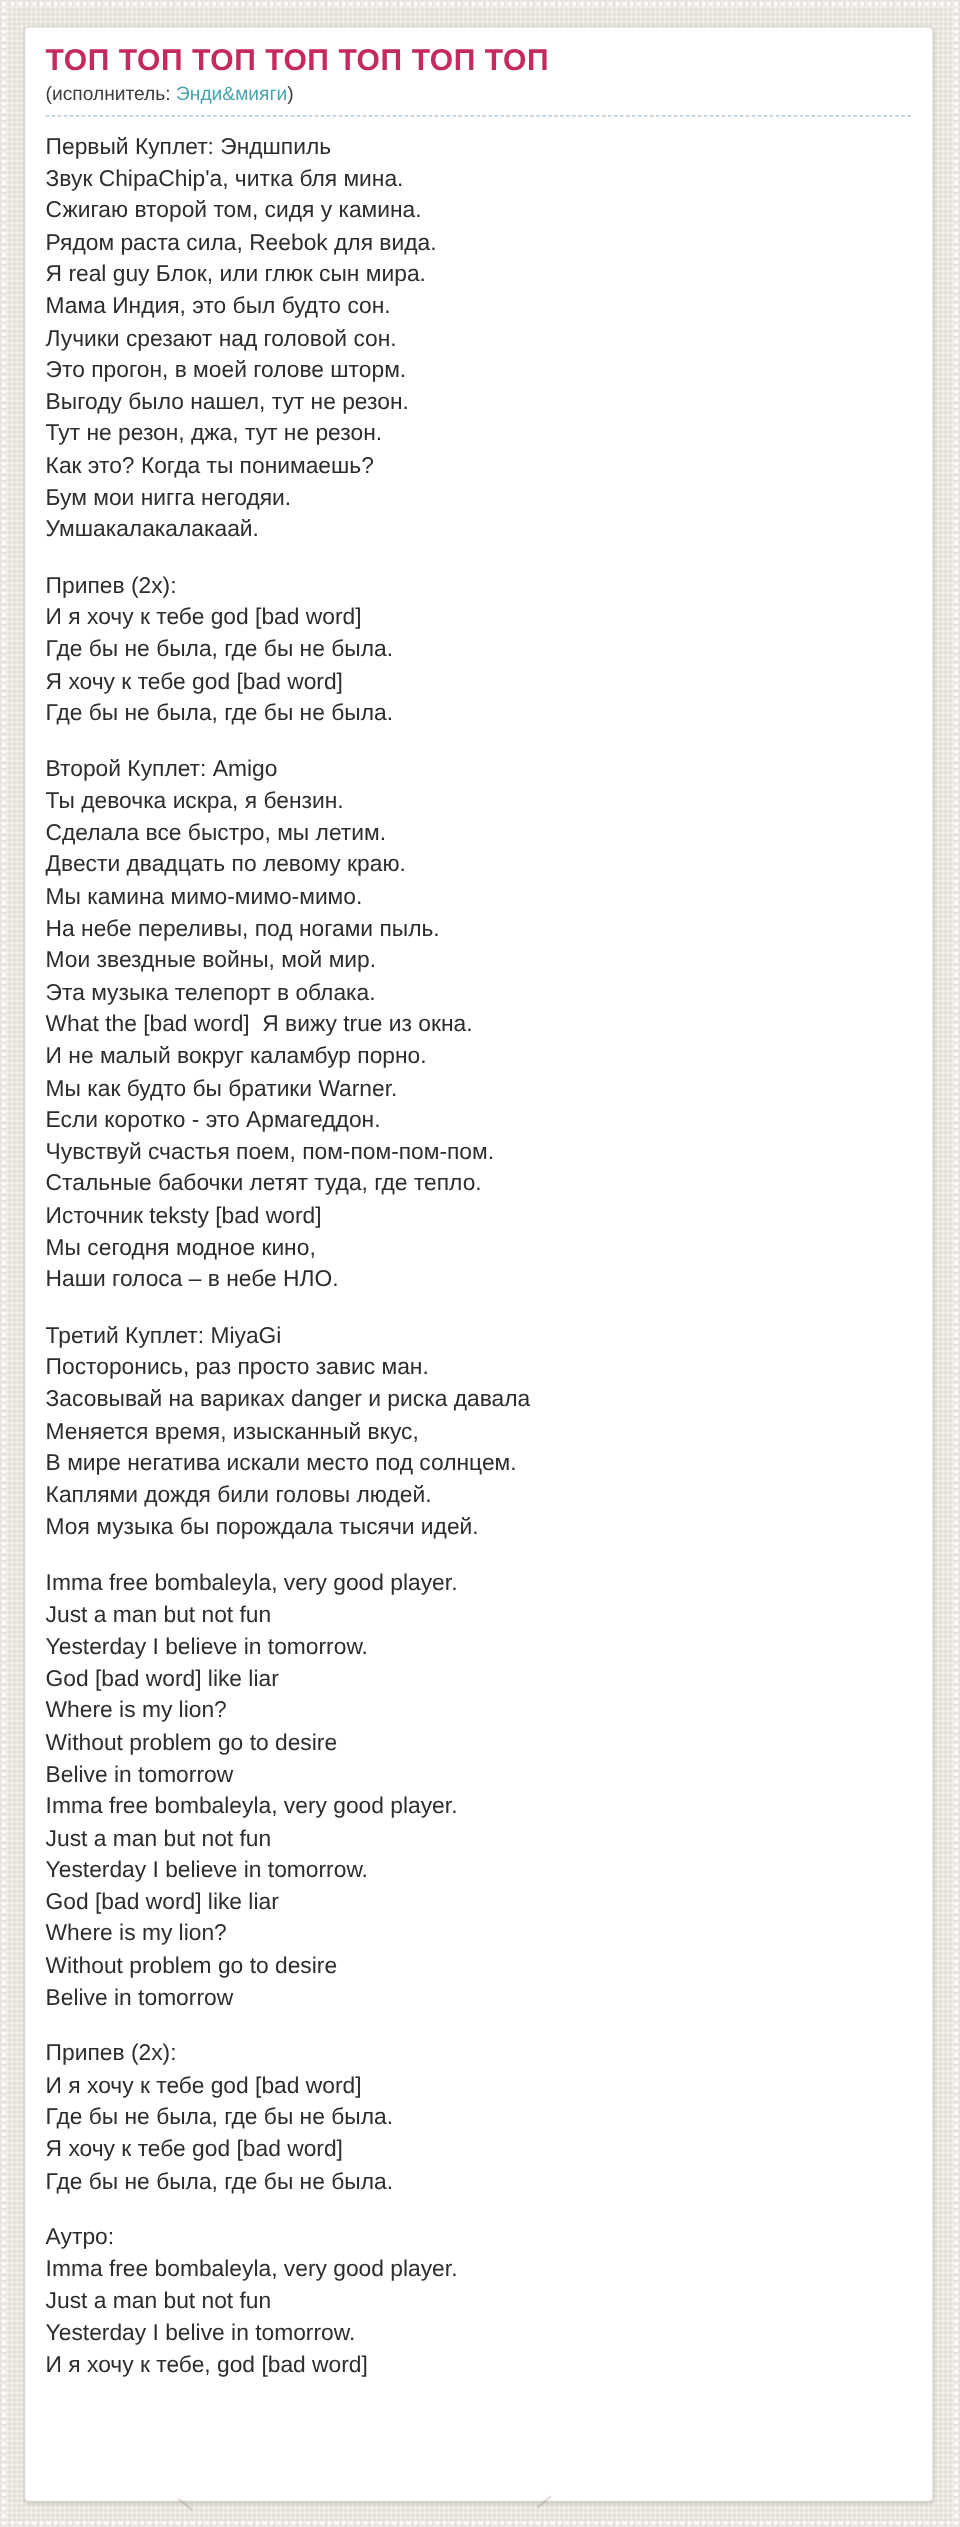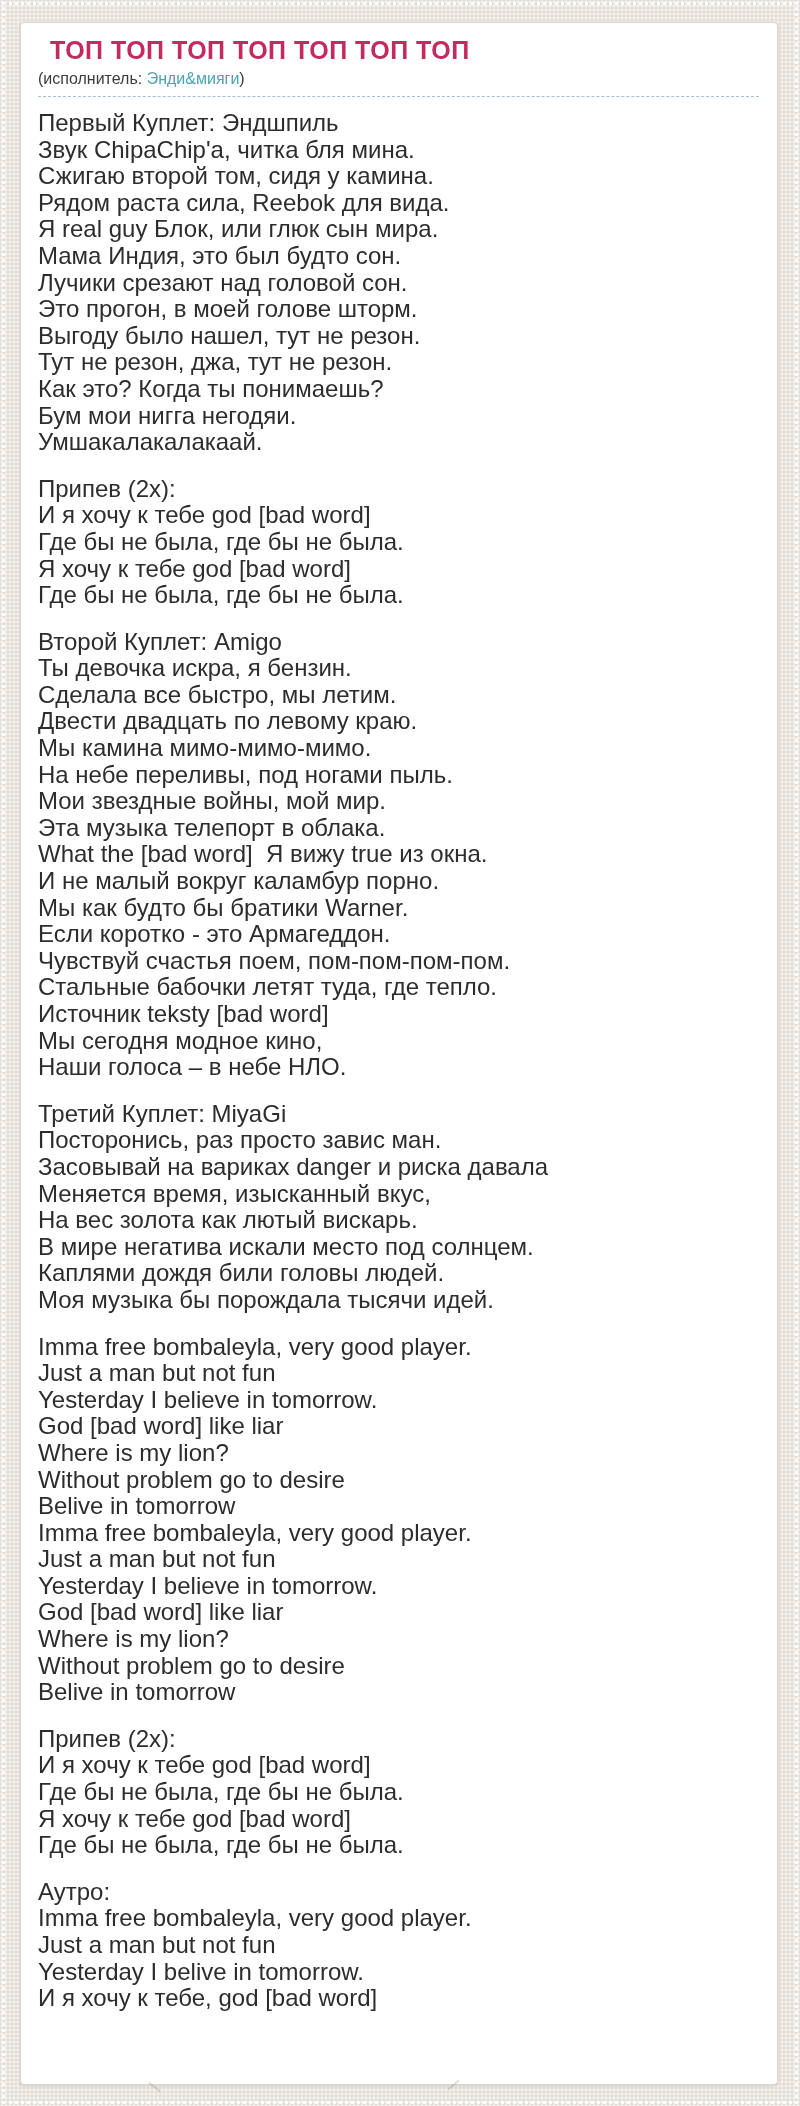--- a/index.html
+++ b/index.html
@@ -35,39 +35,39 @@
     border-radius: 4px;
     box-shadow: 0 1px 3px rgba(0,0,0,0.14);
     padding: 13px 18px 18px 17px;
   }
   h1.song-title {
     color: #c42a5c;
     font-size: 25px;
     line-height: 29px;
     font-weight: bold;
     letter-spacing: 0.5px;
-    margin: 0 0 5px 12px;
+    margin: 0 0 5px 0;
     white-space: nowrap;
   }
   .artist-line {
     font-size: 16px;
     line-height: 18px;
     color: #3c3c3c;
     padding-bottom: 8px;
     border-bottom: 1px dashed #a8bfd0;
   }
   .artist-link {
     color: #48a4b0;
     text-decoration: none;
     cursor: pointer;
   }
   .lyrics {
     margin-top: 13px;
     color: #2d2d2d;
-    font-size: 24px;
+    font-size: 19px;
   }
   .lyric-line {
     line-height: 26.6px;
     white-space: pre-wrap;
   }
   .lyric-gap {
     height: 20px;
   }
   .crease {
     position: absolute;
@@ -127,21 +127,20 @@
       <div class="lyric-line">Чувствуй счастья поем, пом-пом-пом-пом.</div>
       <div class="lyric-line">Стальные бабочки летят туда, где тепло.</div>
       <div class="lyric-line">Источник teksty [bad word]</div>
       <div class="lyric-line">Мы сегодня модное кино,</div>
       <div class="lyric-line">Наши голоса – в небе НЛО.</div>
       <div class="lyric-gap"></div>
       <div class="lyric-line">Третий Куплет: MiyaGi</div>
       <div class="lyric-line">Посторонись, раз просто завис ман.</div>
       <div class="lyric-line">Засовывай на вариках danger и риска давала</div>
       <div class="lyric-line">Меняется время, изысканный вкус,</div>
-      <div class="lyric-line">На вес золота как лютый вискарь.</div>
       <div class="lyric-line">В мире негатива искали место под солнцем.</div>
       <div class="lyric-line">Каплями дождя били головы людей.</div>
       <div class="lyric-line">Моя музыка бы порождала тысячи идей.</div>
       <div class="lyric-gap"></div>
       <div class="lyric-line">Imma free bombaleyla, very good player.</div>
       <div class="lyric-line">Just a man but not fun</div>
       <div class="lyric-line">Yesterday I believe in tomorrow.</div>
       <div class="lyric-line">God [bad word] like liar</div>
       <div class="lyric-line">Where is my lion?</div>
       <div class="lyric-line">Without problem go to desire</div>

